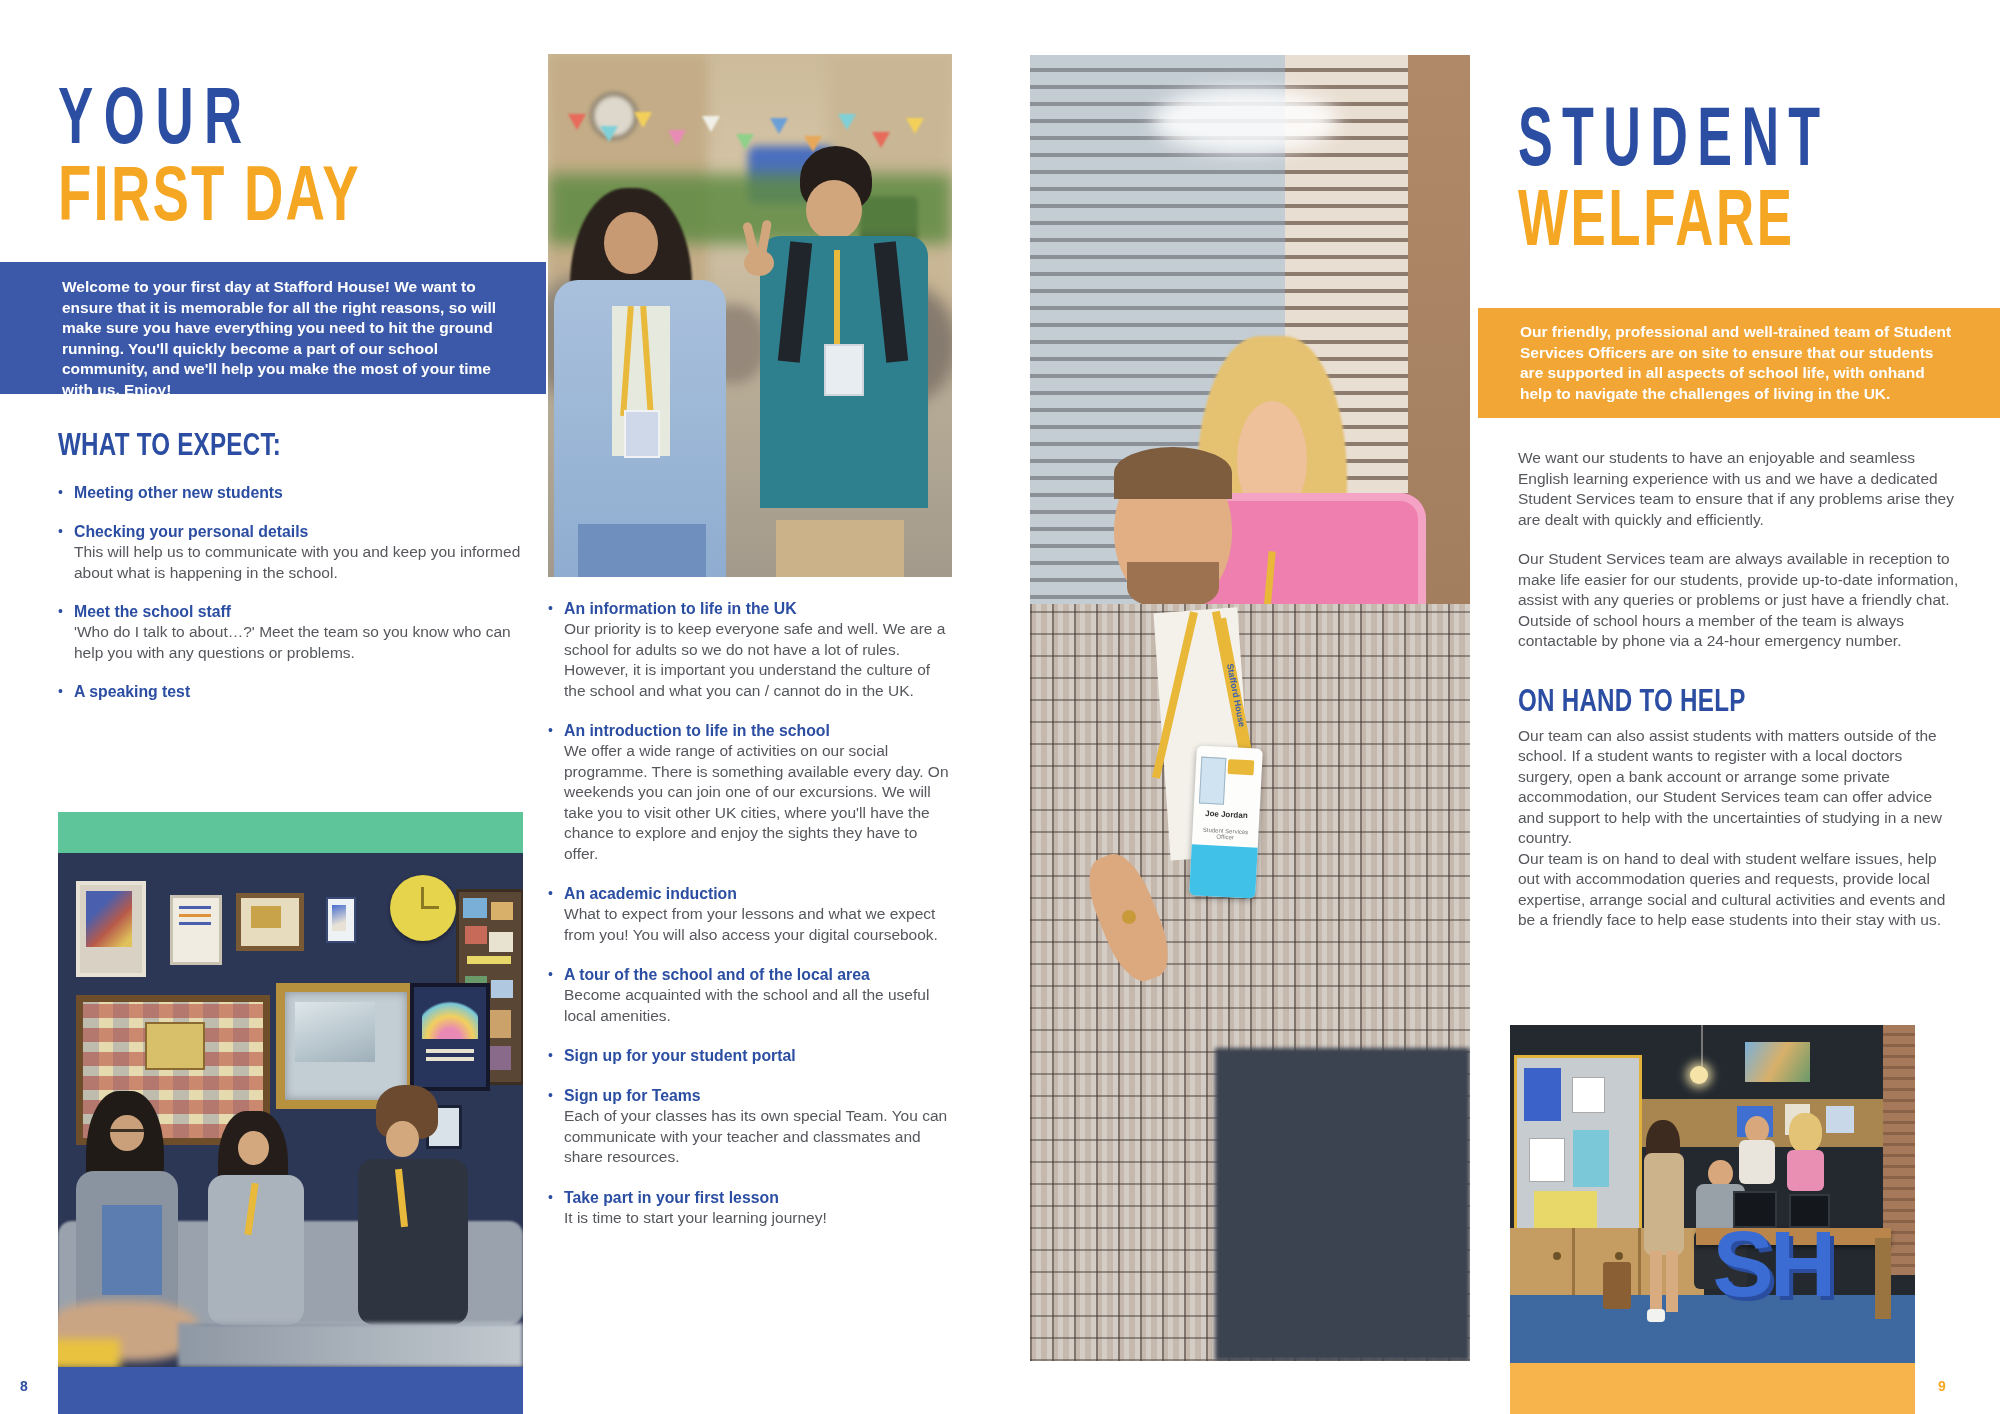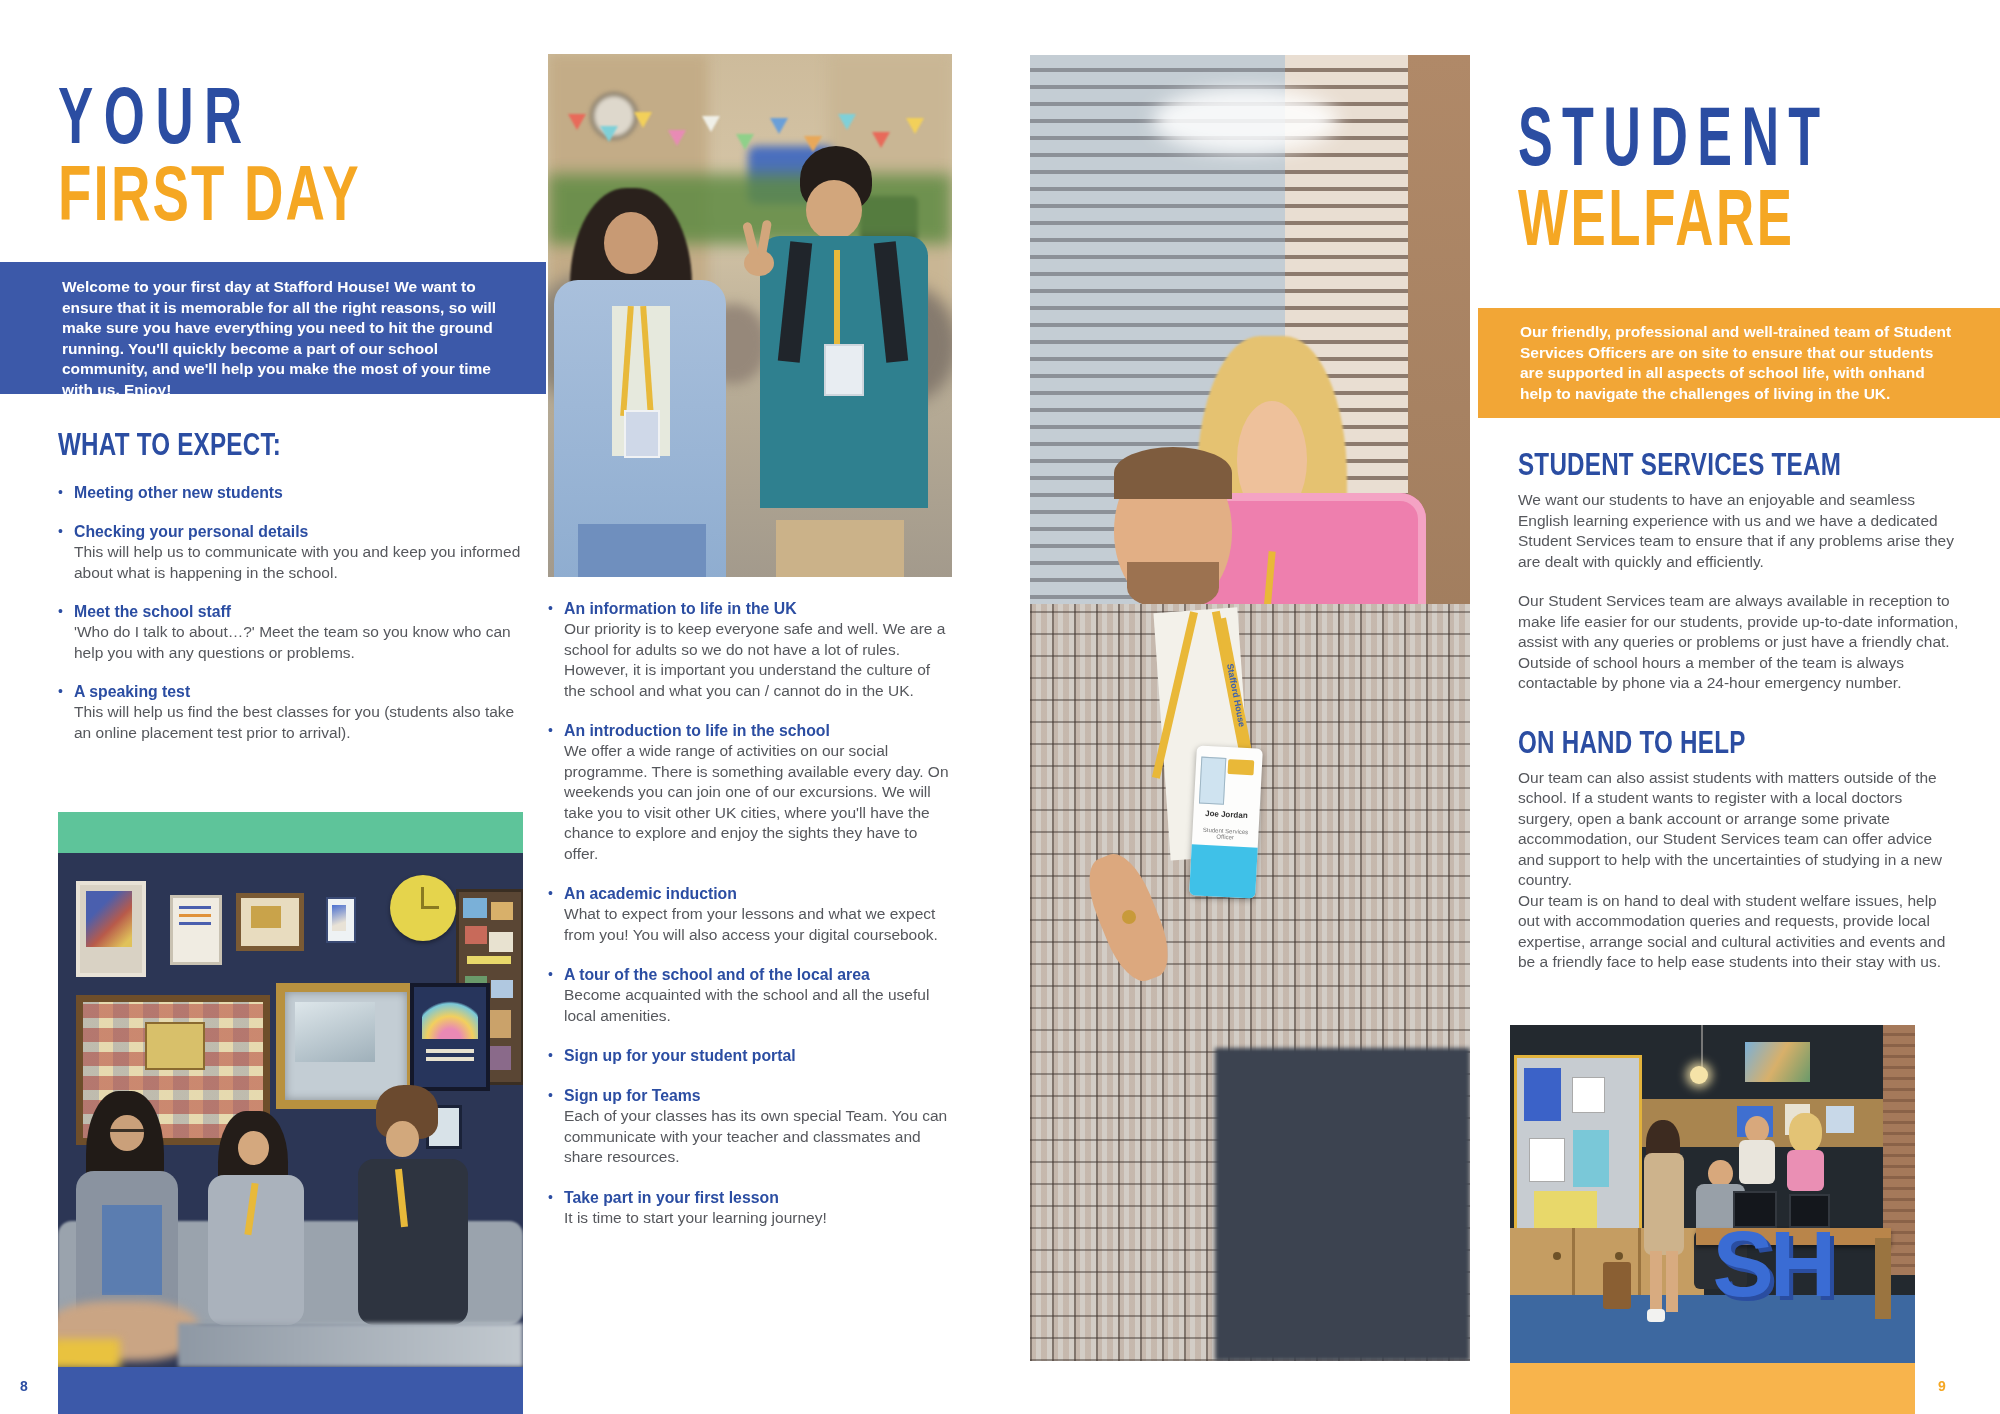--- a/index.html
+++ b/index.html
@@ -57,21 +57,20 @@
       <span class="dot">•</span>
       <div>
           <div class="bullet-title">Meet the school staff</div>
            <div class="body-txt">'Who do I talk to about…?' Meet the team so you know who can help you with any questions or problems.</div>
         </div>
     </div>
     <div class="bullet">
       <span class="dot">•</span>
       <div>
           <div class="bullet-title">A speaking test</div>
-           <div class="body-txt">This will help us find the best classes for you (students also take an online placement test prior to arrival).</div>
         </div>
     </div>
   </div>
 
   <div class="abs ph" style="left:58px;top:812px;width:465px;height:555px;" aria-label="students-common-room-photo">
     <div class="abs" style="left:0;top:0;width:100%;height:41px;background:#5EC49A;"></div>
     <div class="abs" style="left:0;top:41px;width:100%;height:514px;background:#2C3655;">
 
       <div class="abs" style="left:18px;top:28px;width:62px;height:88px;background:#d9d2c4;border:4px solid #e8e2d6;">
         <div class="abs" style="left:6px;top:6px;width:46px;height:56px;background:linear-gradient(135deg,#4a5fae 30%,#b85a4a 60%,#e0c25a 90%);"></div>
@@ -268,23 +267,20 @@
   <div class="abs" style="left:1518px;top:102px;">
     <div><span class="cond big-blue" style="font-size:84px;line-height:68px;letter-spacing:.18em;transform:scale(.62,1);">STUDENT</span></div>
     <div style="margin-top:16px;"><span class="cond big-orange" style="font-size:80px;line-height:64px;letter-spacing:.05em;transform:scale(.66,1);">WELFARE</span></div>
   </div>
 
   <div class="abs" style="left:1478px;top:308px;width:522px;height:110px;background:#F2A636;">
     <div class="panel-text" style="padding:14px 46px 0 42px;">Our friendly, professional and well-trained team of Student Services Officers are on site to ensure that our students are supported in all aspects of school life, with onhand help to navigate the challenges of living in the UK.</div>
   </div>
 
   <div class="abs" style="left:1518px;top:448px;width:442px;">
-    <div style="margin-bottom:8px;">
-      <span class="cond sec-head">STUDENT SERVICES TEAM</span>
-    </div>
     <div class="body-txt" style="margin-bottom:19px;">We want our students to have an enjoyable and seamless English learning experience with us and we have a dedicated Student Services team to ensure that if any problems arise they are dealt with quickly and efficiently.</div>
     <div class="body-txt">Our Student Services team are always available in reception to make life easier for our students, provide up-to-date information, assist with any queries or problems or just have a friendly chat. Outside of school hours a member of the team is always contactable by phone via a 24-hour emergency number.</div>
     <div style="margin-top:32px;margin-bottom:8px;">
       <span class="cond sec-head">ON HAND TO HELP</span>
     </div>
     <div class="body-txt">Our team can also assist students with matters outside of the school. If a student wants to register with a local doctors surgery, open a bank account or arrange some private accommodation, our Student Services team can offer advice and support to help with the uncertainties of studying in a new country.</div>
     <div class="body-txt" style="margin-bottom:19px;">Our team is on hand to deal with student welfare issues, help out with accommodation queries and requests, provide local expertise, arrange social and cultural activities and events and be a friendly face to help ease students into their stay with us.</div>
   </div>
 
   <div class="abs ph" style="left:1510px;top:1025px;width:405px;height:338px;background:#23292f;" aria-label="reception-desk-photo">

